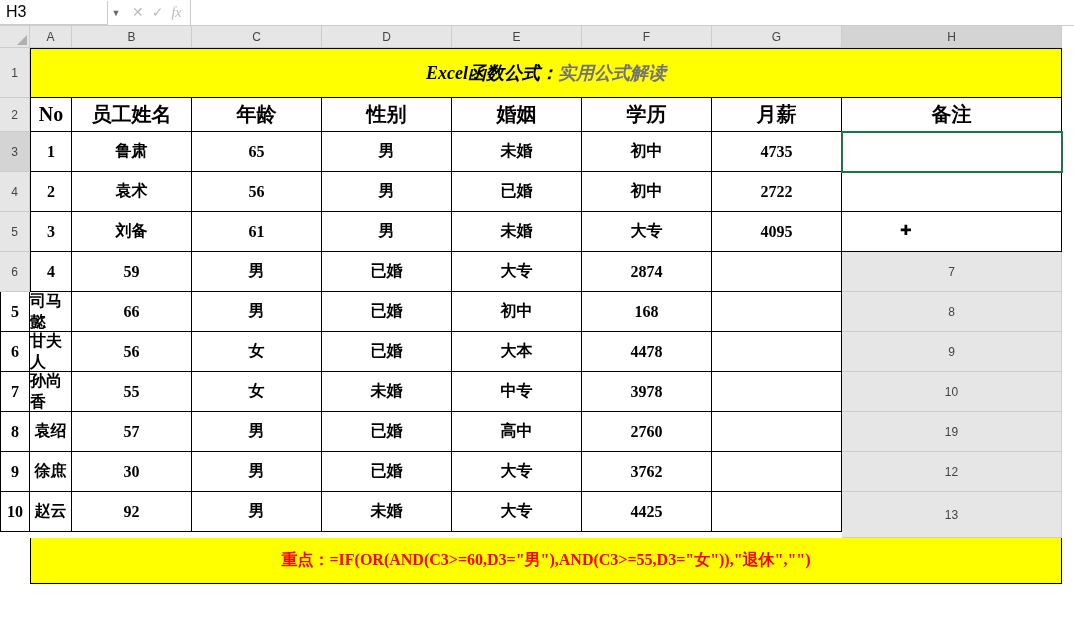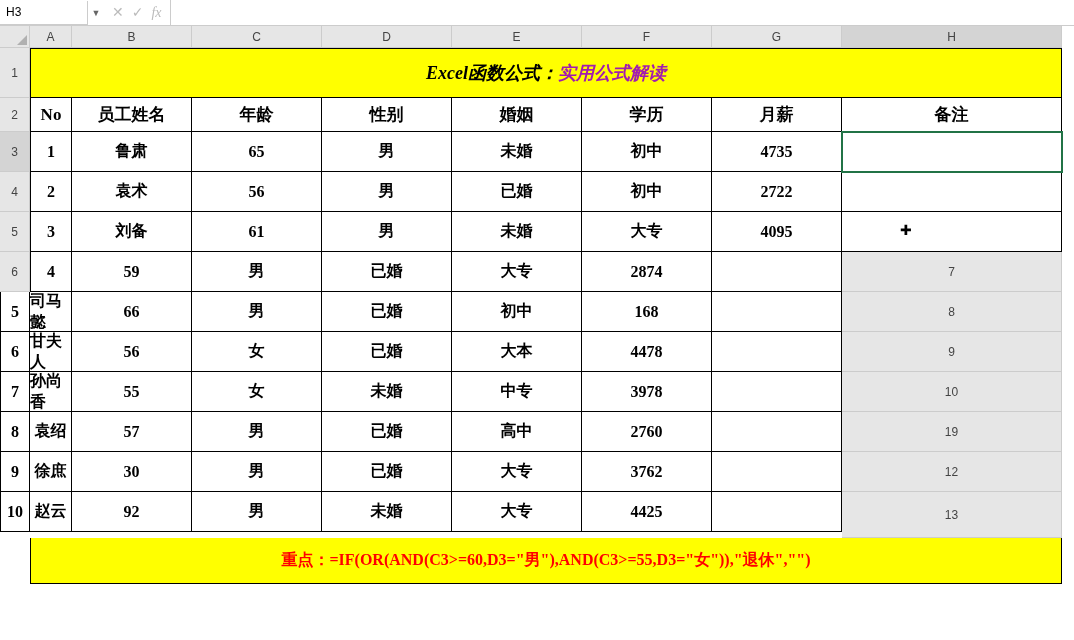--- a/index.html
+++ b/index.html
@@ -11,29 +11,29 @@
     user-select: none;
   }
   .formula-bar {
     display: flex;
     align-items: center;
     height: 26px;
     border-bottom: 1px solid #ccc;
     background: #fff;
   }
   .name-box {
-    width: 88px;
+    width: 108px;
     height: 24px;
     border: 1px solid #ccc;
     border-top: none;
     border-left: none;
     display: flex;
     align-items: center;
     padding: 0 6px;
-    font-size: 12px;
+    font-size: 16px;
     background: #fff;
   }
   .name-dd {
     width: 16px;
     text-align: center;
     color: #666;
     font-size: 9px;
   }
   .fb-btns {
     display: flex;
@@ -95,33 +95,33 @@
     align-items: center;
     justify-content: center;
     font-weight: bold;
     font-size: 18px;
     font-family: "SimSun", serif;
     border: 1px solid #000;
     border-bottom: 1px solid #000;
     font-style: italic;
   }
   .title-cell .blk { color: #000; }
-  .title-cell .red { color: #a21caf; }
+  .title-cell .red { color: #737373; }
 
   .th, .td {
     display: flex;
     align-items: center;
     justify-content: center;
     font-family: "SimSun","KaiTi",serif;
     font-weight: bold;
     border-right: 1px solid #000;
     border-bottom: 1px solid #000;
     background: #fff;
   }
-  .th { font-size: 17px; }
+  .th { font-size: 20px; }
   .td { font-size: 16px; }
   .left-b { border-left: 1px solid #000; }
 
   .footer-cell {
     grid-column: 2 / span 8;
     background: #ffff00;
     display: flex;
     align-items: center;
     justify-content: center;
     font-weight: bold;

